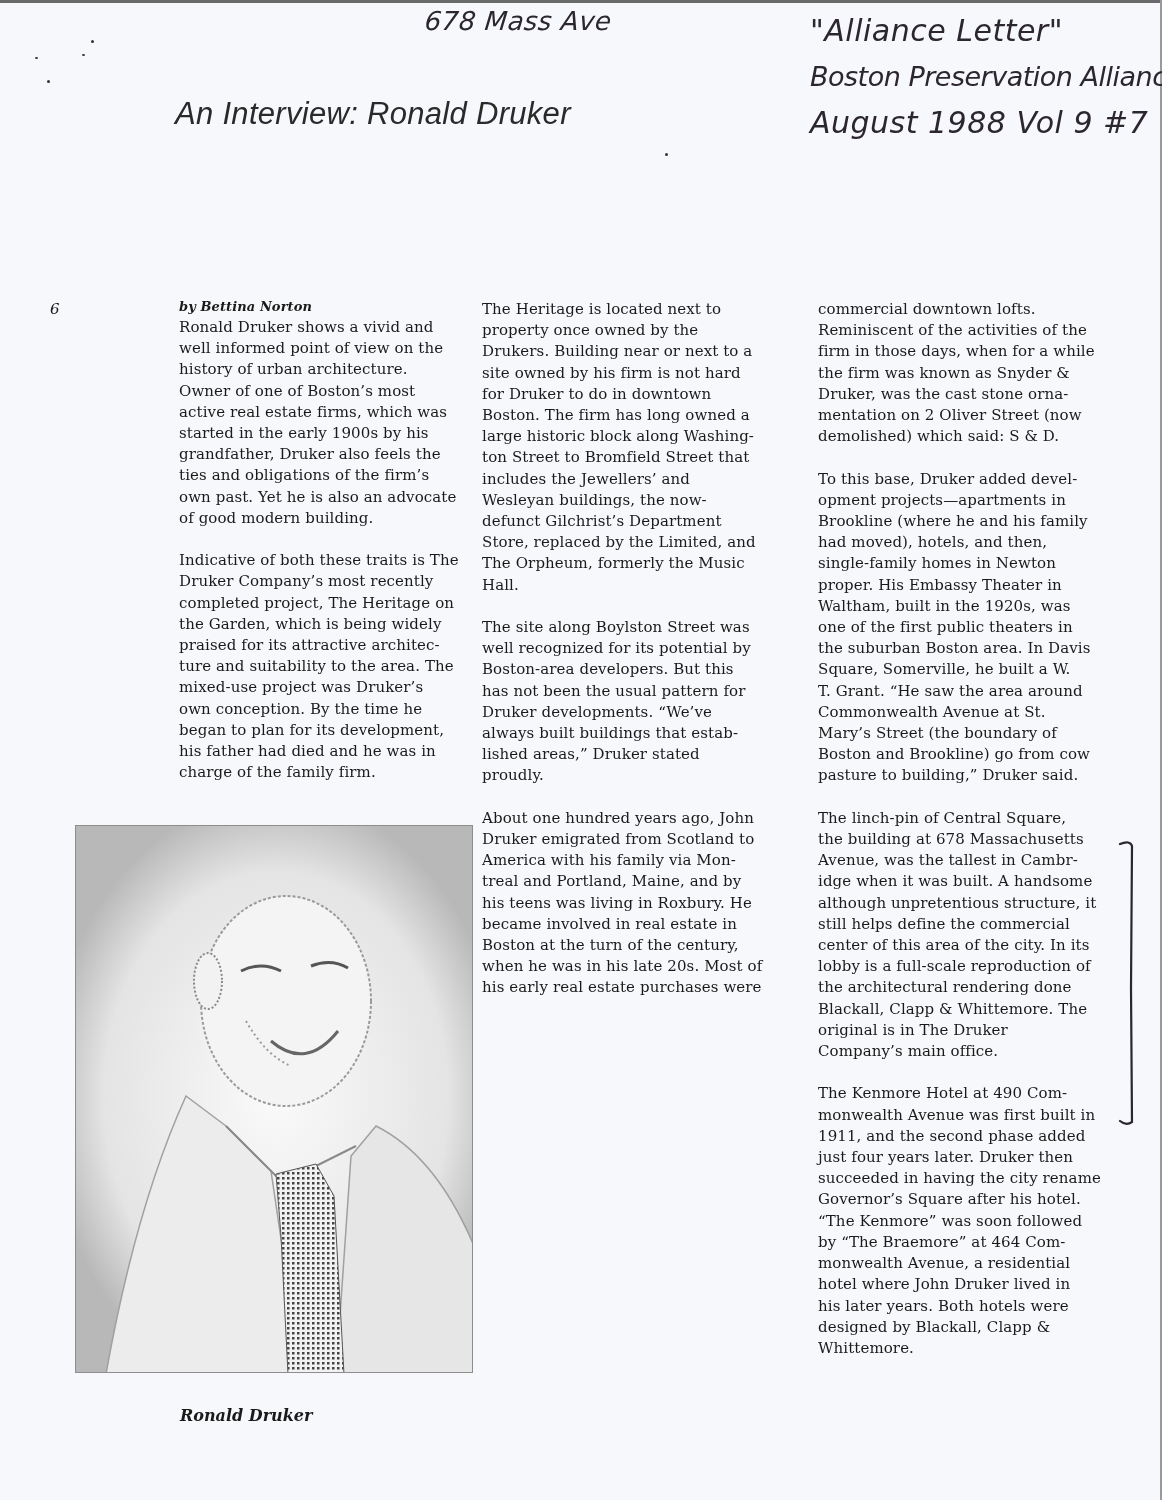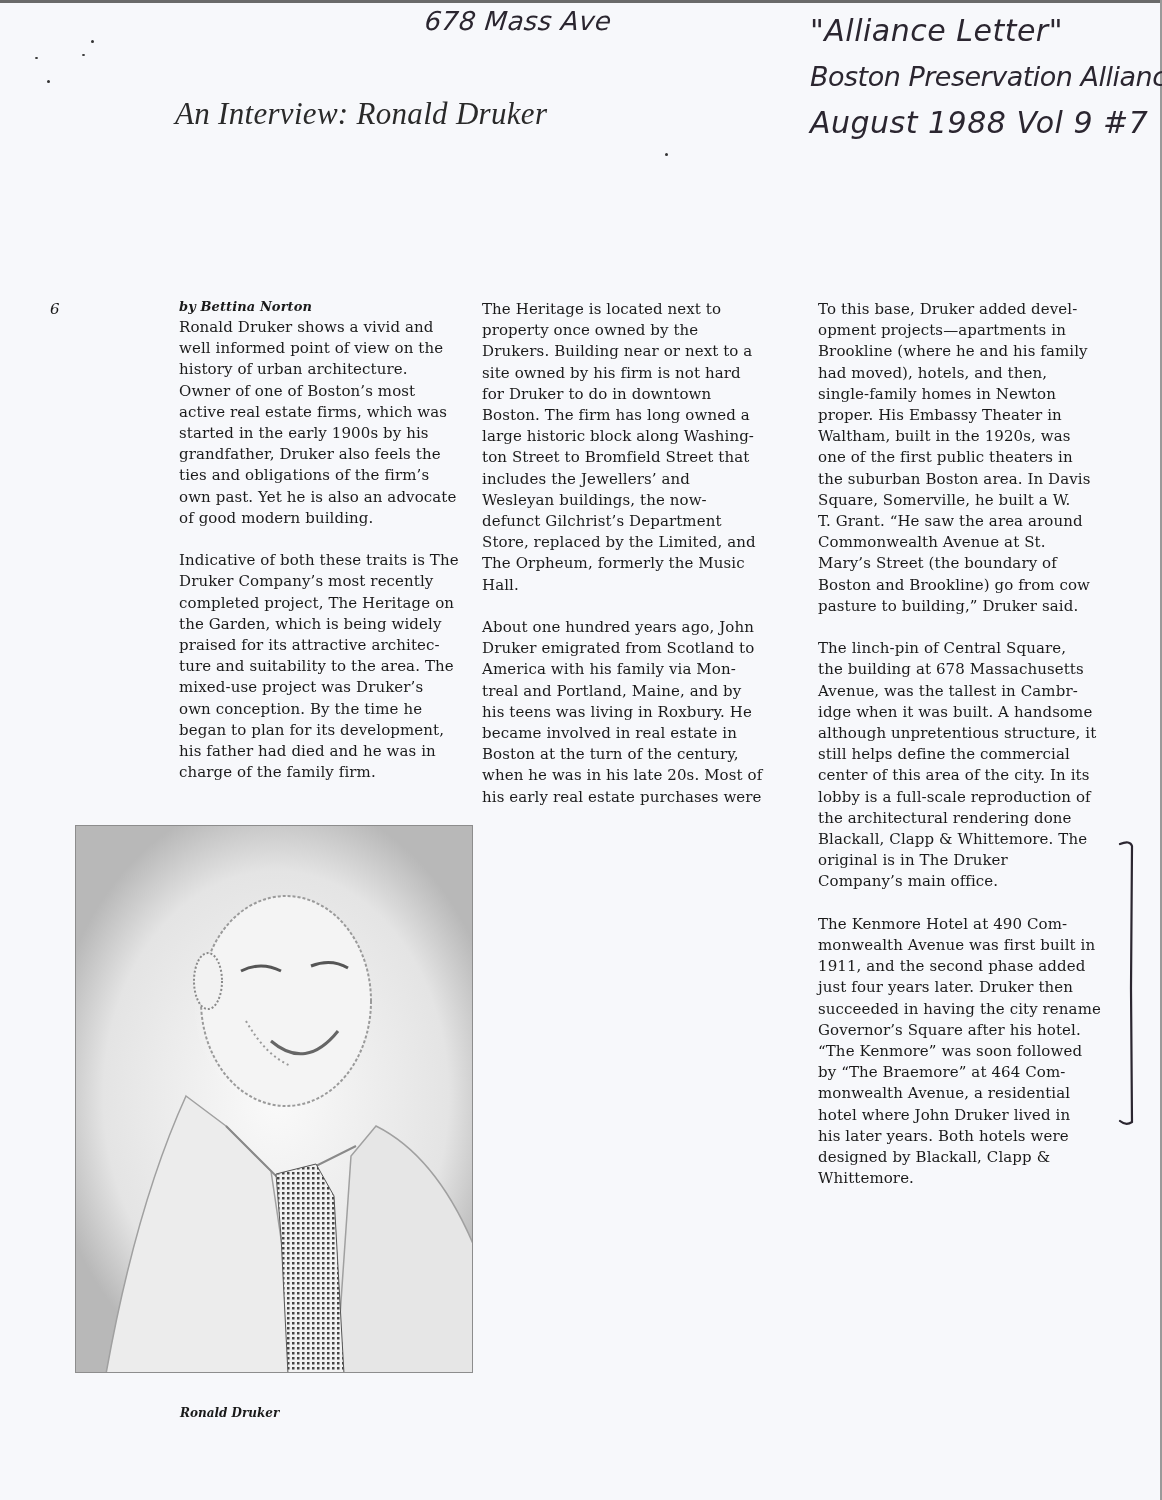--- a/index.html
+++ b/index.html
@@ -44,21 +44,21 @@
     }
     .hw-note .line2 { font-size: 27px; letter-spacing: -0.5px; }
     .speck {
       position: absolute;
       background: #333;
       border-radius: 50%;
     }
     .title {
       position: absolute;
       left: 175px; top: 96px;
-      font-family: Liberation Serif, serif;
+      font-family: Liberation Sans, sans-serif;
       font-style: italic;
       font-size: 31px;
       color: #2a2a2a;
       letter-spacing: 0.3px;
       white-space: nowrap;
     }
     .page-number {
       position: absolute;
       left: 50px; top: 300px;
       font-size: 15px;
@@ -93,21 +93,21 @@
         radial-gradient(ellipse 120px 150px at 200px 180px, rgba(255,255,255,0.9) 0%, rgba(255,255,255,0) 70%),
         radial-gradient(ellipse 230px 300px at 200px 270px, #fafafa 0%, #e4e4e4 75%, #b8b8b8 100%);
       border: 1px solid #8d8d8d;
       box-sizing: border-box;
       overflow: hidden;
     }
     .photo svg { position: absolute; left: 0; top: 0; }
     .caption {
       position: absolute;
       left: 180px; top: 1406px;
-      font-size: 12px;
+      font-size: 16px;
       font-style: italic;
       font-weight: bold;
       white-space: nowrap;
     }
     .bracket {
       position: absolute;
       left: 1118px; top: 838px;
       width: 20px; height: 290px;
     }
   </style>
@@ -197,32 +197,47 @@
 for Druker to do in downtown
 Boston. The firm has long owned a
 large historic block along Washing-
 ton Street to Bromfield Street that
 includes the Jewellers’ and
 Wesleyan buildings, the now-
 defunct Gilchrist’s Department
 Store, replaced by the Limited, and
 The Orpheum, formerly the Music
 Hall.</p>
+  <p>The site along Boylston Street was
+well recognized for its potential by
+Boston-area developers. But this
+has not been the usual pattern for
+Druker developments. “We’ve
+always built buildings that estab-
+lished areas,” Druker stated
+proudly.</p>
   <p>About one hundred years ago, John
 Druker emigrated from Scotland to
 America with his family via Mon-
 treal and Portland, Maine, and by
 his teens was living in Roxbury. He
 became involved in real estate in
 Boston at the turn of the century,
 when he was in his late 20s. Most of
 his early real estate purchases were</p>
 </div>
 
 <div class="column col3">
+  <p>commercial downtown lofts.
+Reminiscent of the activities of the
+firm in those days, when for a while
+the firm was known as Snyder &amp;
+Druker, was the cast stone orna-
+mentation on 2 Oliver Street (now
+demolished) which said: S &amp; D.</p>
   <p>To this base, Druker added devel-
 opment projects—apartments in
 Brookline (where he and his family
 had moved), hotels, and then,
 single-family homes in Newton
 proper. His Embassy Theater in
 Waltham, built in the 1920s, was
 one of the first public theaters in
 the suburban Boston area. In Davis
 Square, Somerville, he built a W.

